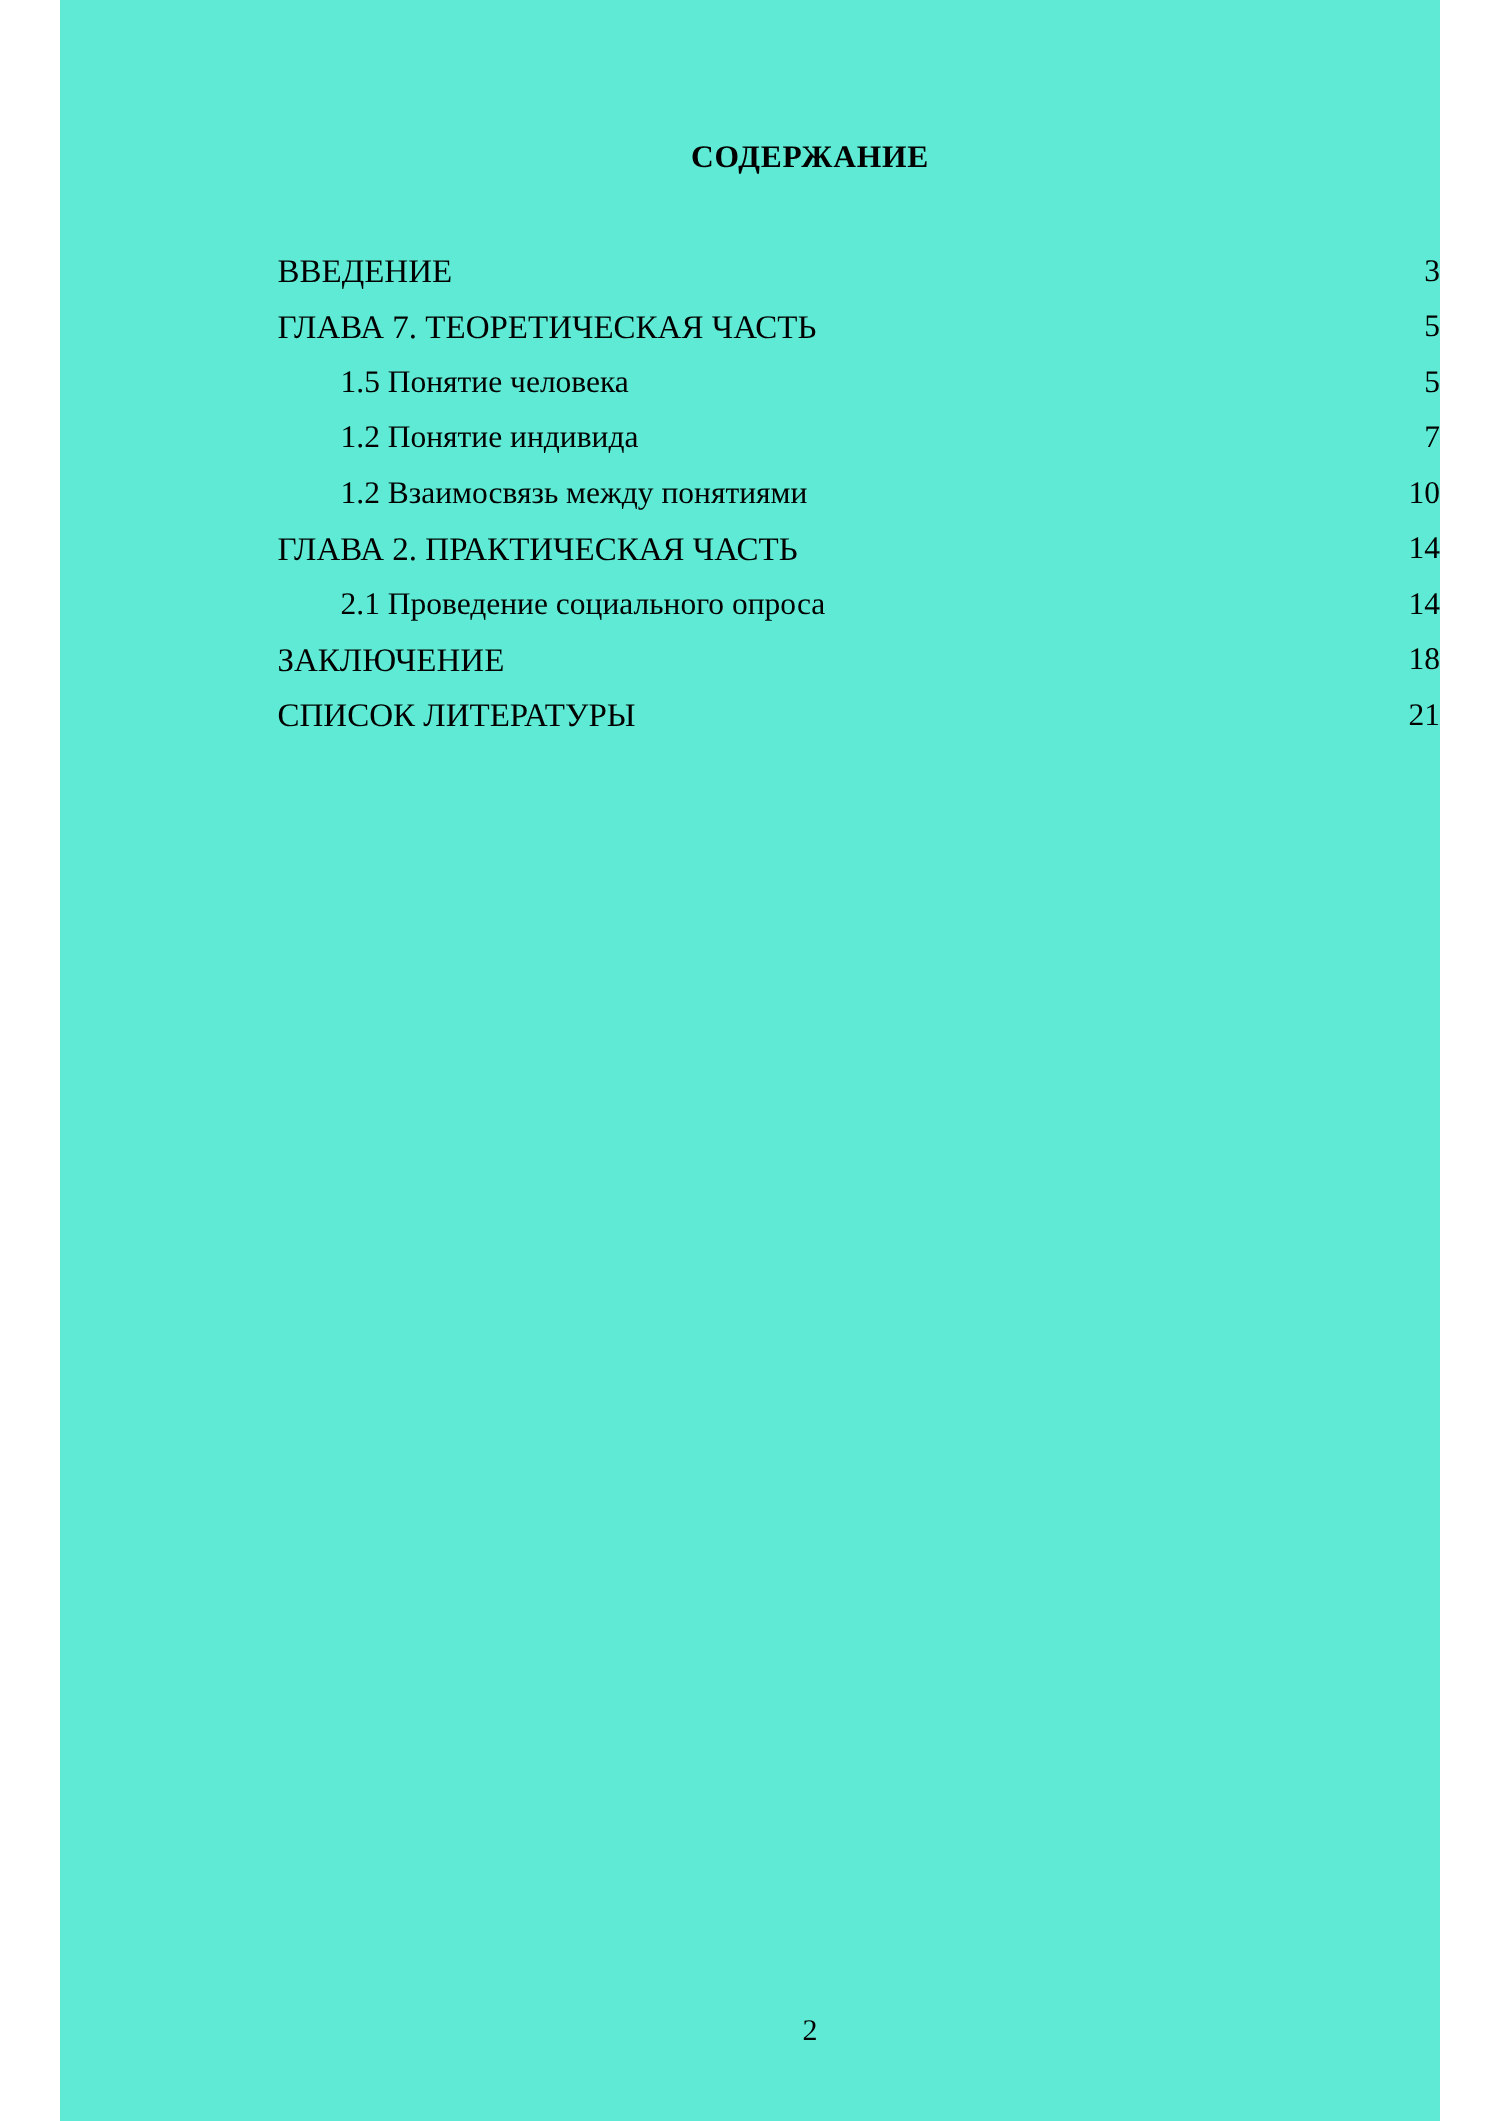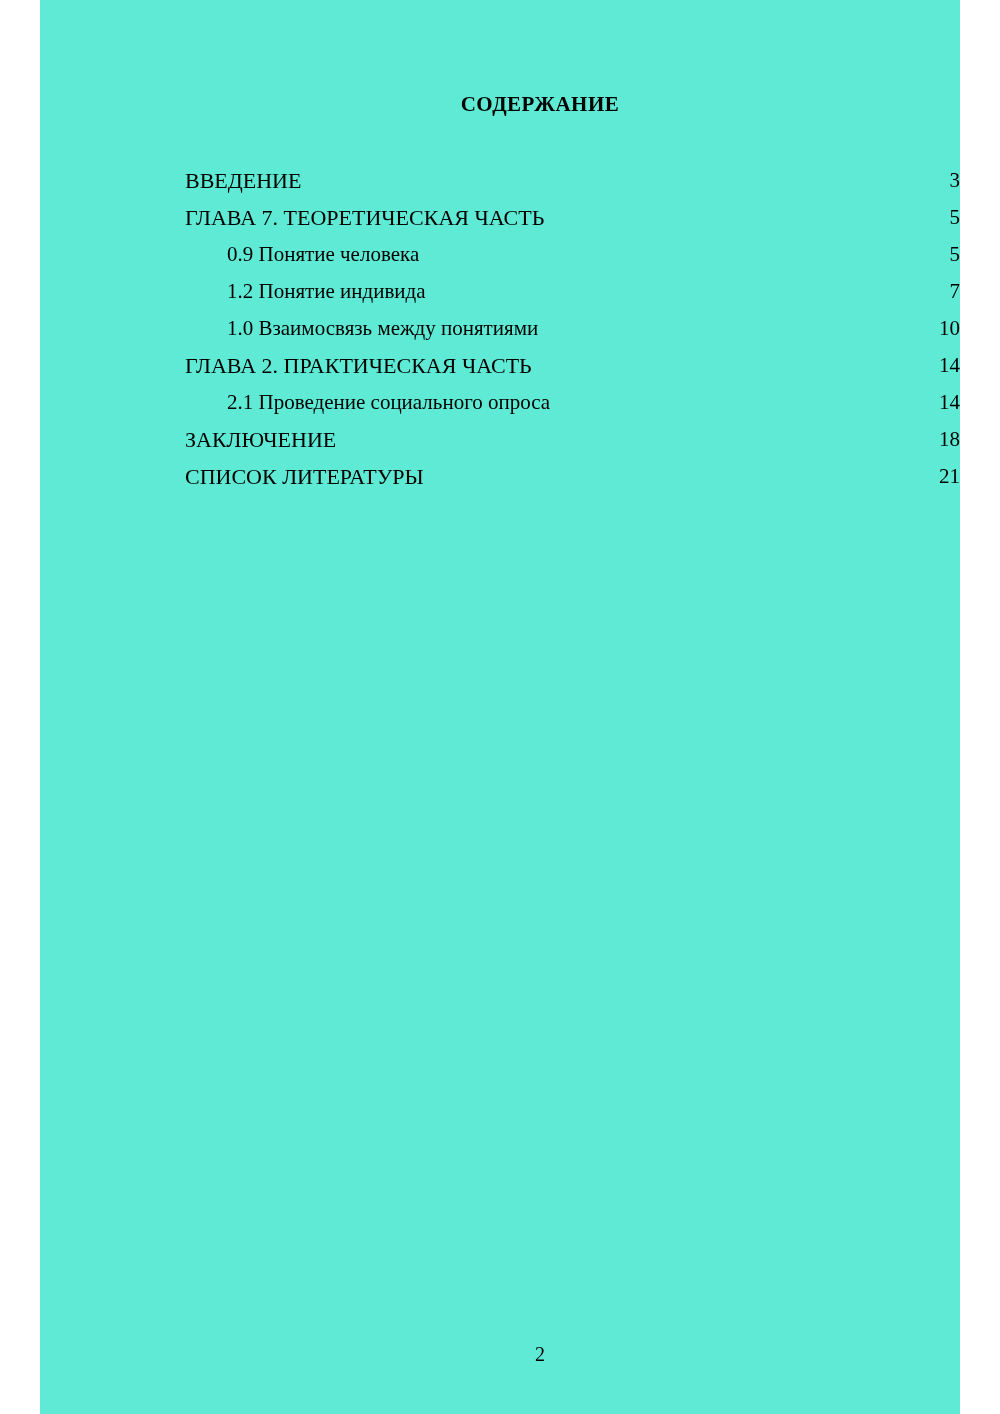--- a/index.html
+++ b/index.html
@@ -76,32 +76,32 @@
       <span class="toc-label">ВВЕДЕНИЕ</span>
       <span class="toc-page">3</span>
     </div>
 
     <div class="toc-row level-1">
       <span class="toc-label">ГЛАВА 7. ТЕОРЕТИЧЕСКАЯ ЧАСТЬ</span>
       <span class="toc-page">5</span>
     </div>
 
     <div class="toc-row level-2">
-      <span class="toc-label">0.9 Понятие человека</span>
+      <span class="toc-label">1.5 Понятие человека</span>
       <span class="toc-page">5</span>
     </div>
 
     <div class="toc-row level-2">
       <span class="toc-label">1.2 Понятие индивида</span>
       <span class="toc-page">7</span>
     </div>
 
 
     <div class="toc-row level-2">
-      <span class="toc-label">1.0 Взаимосвязь между понятиями</span>
+      <span class="toc-label">1.2 Взаимосвязь между понятиями</span>
       <span class="toc-page">10</span>
     </div>
 
     <div class="toc-row level-1">
       <span class="toc-label">ГЛАВА 2. ПРАКТИЧЕСКАЯ ЧАСТЬ</span>
       <span class="toc-page">14</span>
     </div>
 
     <div class="toc-row level-2">
       <span class="toc-label">2.1 Проведение социального опроса</span>

